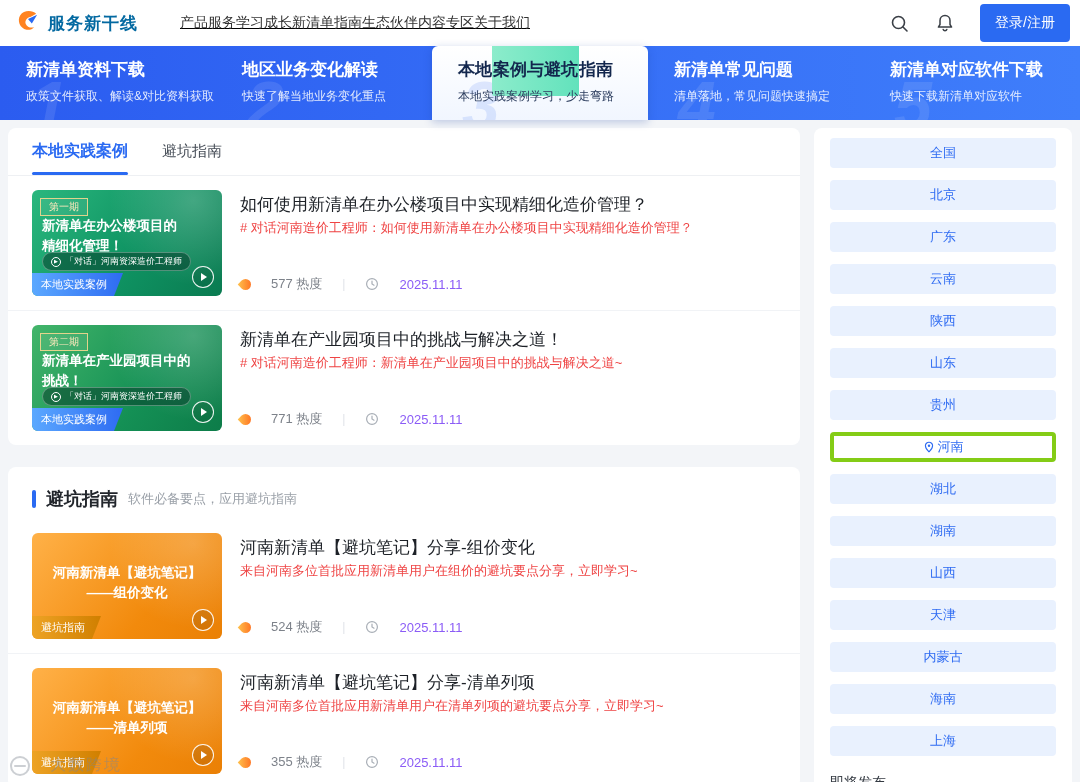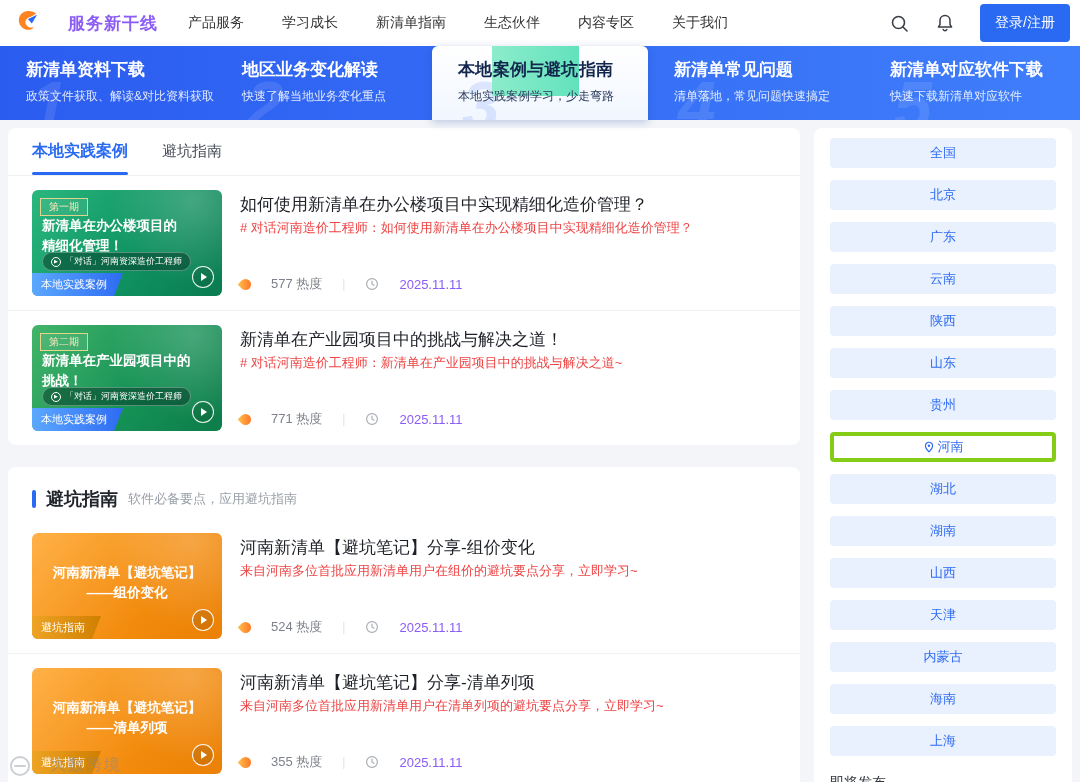--- a/index.html
+++ b/index.html
@@ -3,22 +3,22 @@
 <meta charset="utf-8">
 <style>
   * { margin:0; padding:0; box-sizing:border-box; }
   html,body { width:1080px; height:782px; overflow:hidden; }
   body { font-family:"Liberation Sans","DejaVu Sans",sans-serif; background:#f3f5f8; position:relative; }
   a { text-decoration:none; }
 
   
   .topbar{height:46px;background:#fff;display:flex;align-items:center;padding-left:14px;}
   .brand{display:flex;align-items:center;gap:7px;}
-  .brand-name{font-size:17px;font-weight:bold;color:#8b5cf6;letter-spacing:1px;margin-left:20px;}
-  .nav{display:flex;gap:38px;margin-left:30px;flex:1;}
+  .brand-name{font-size:17px;font-weight:bold;color:#0369a1;letter-spacing:1px;}
+  .nav{display:flex;margin-left:42px;flex:1;text-decoration:underline;}
   .nav a{font-size:14px;color:#333;cursor:pointer;white-space:nowrap;}
   .topbar-right{display:flex;align-items:center;gap:24px;margin-right:10px;}
   .icon-btn{width:22px;height:22px;display:flex;align-items:center;justify-content:center;cursor:pointer;}
   .login-btn{background:#2a6af2;color:#fff;border:none;font-size:14px;padding:10px 15px;border-radius:4px;cursor:pointer;font-family:inherit;white-space:nowrap;}
 
   
   .banner{height:74px;display:flex;background:linear-gradient(90deg,#2b5cf0,#3f7efb);}
   .btab{flex:1;position:relative;padding:12px 0 0 26px;cursor:pointer;overflow:hidden;}
   .btab-title{font-size:17px;font-weight:bold;color:#fff;position:relative;z-index:2;white-space:nowrap;}
   .btab-sub{font-size:12px;color:rgba(255,255,255,.86);margin-top:7px;position:relative;z-index:2;white-space:nowrap;}

